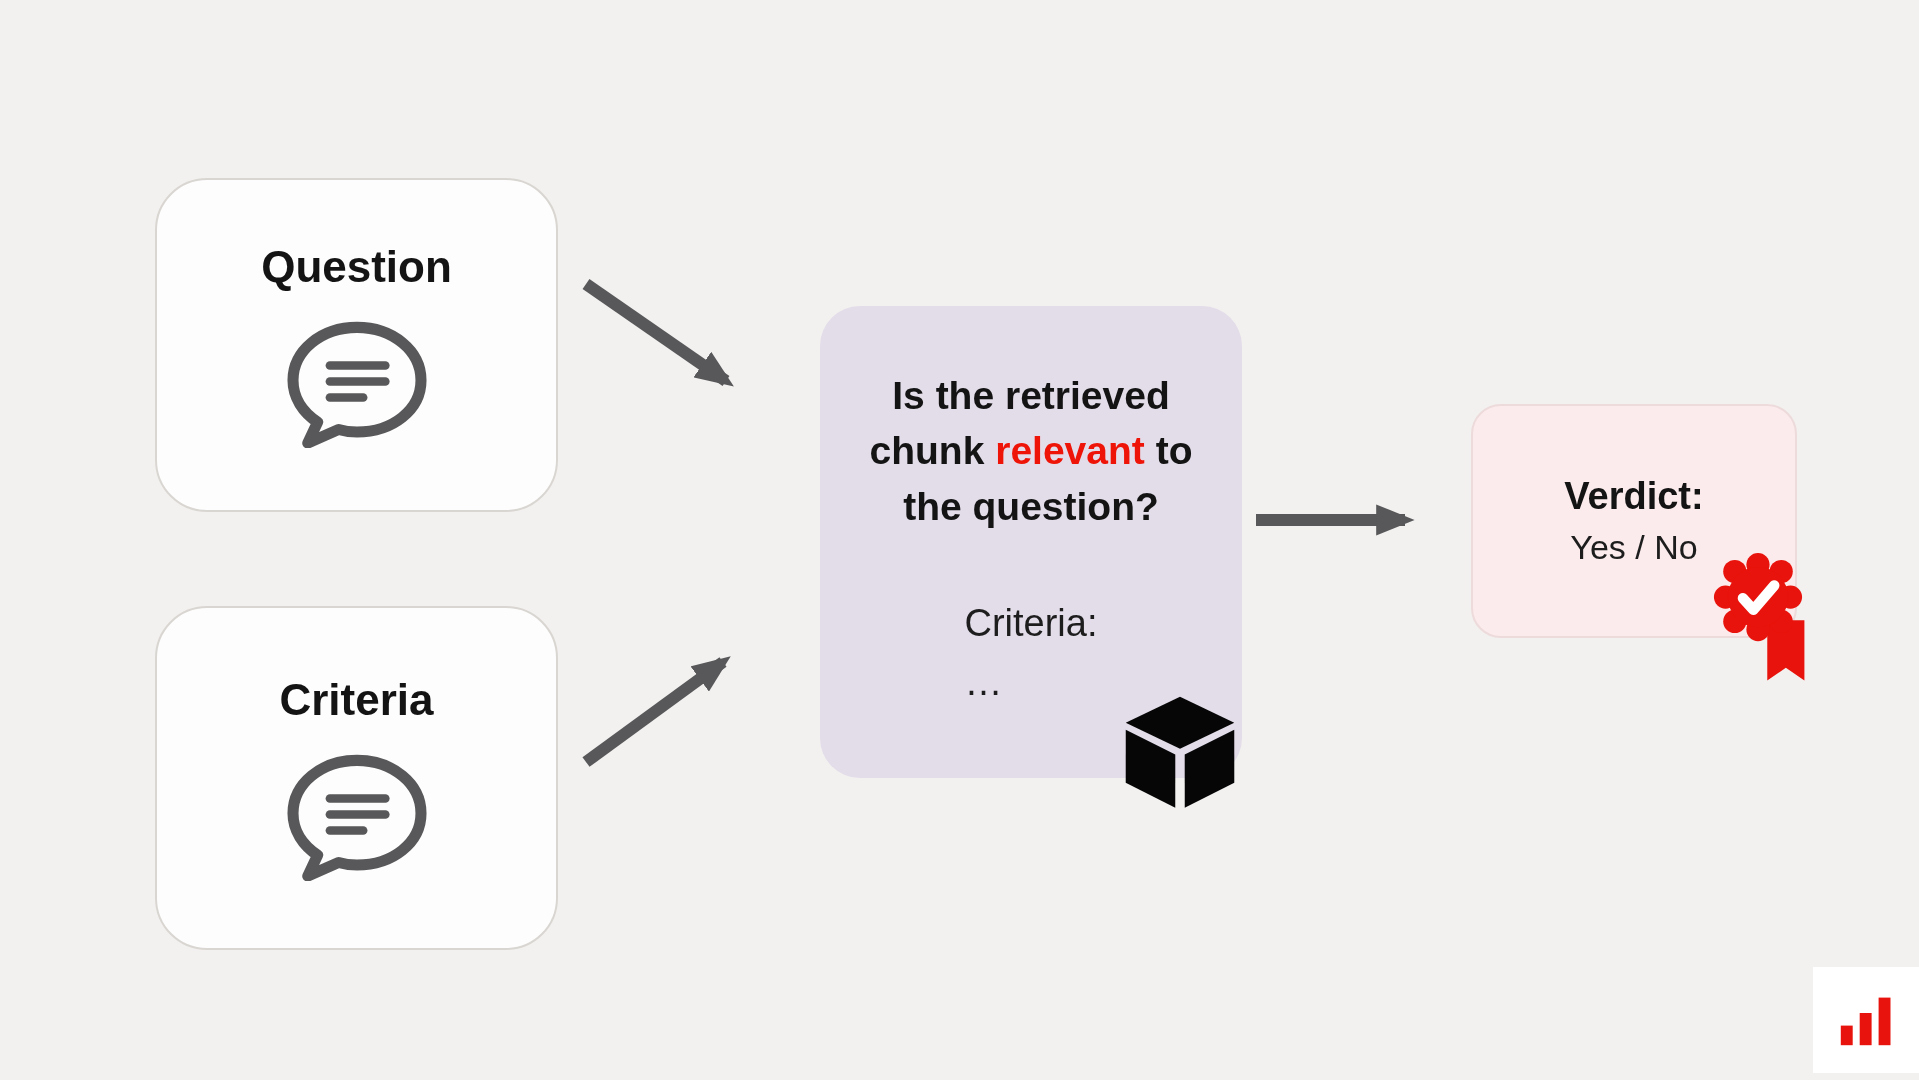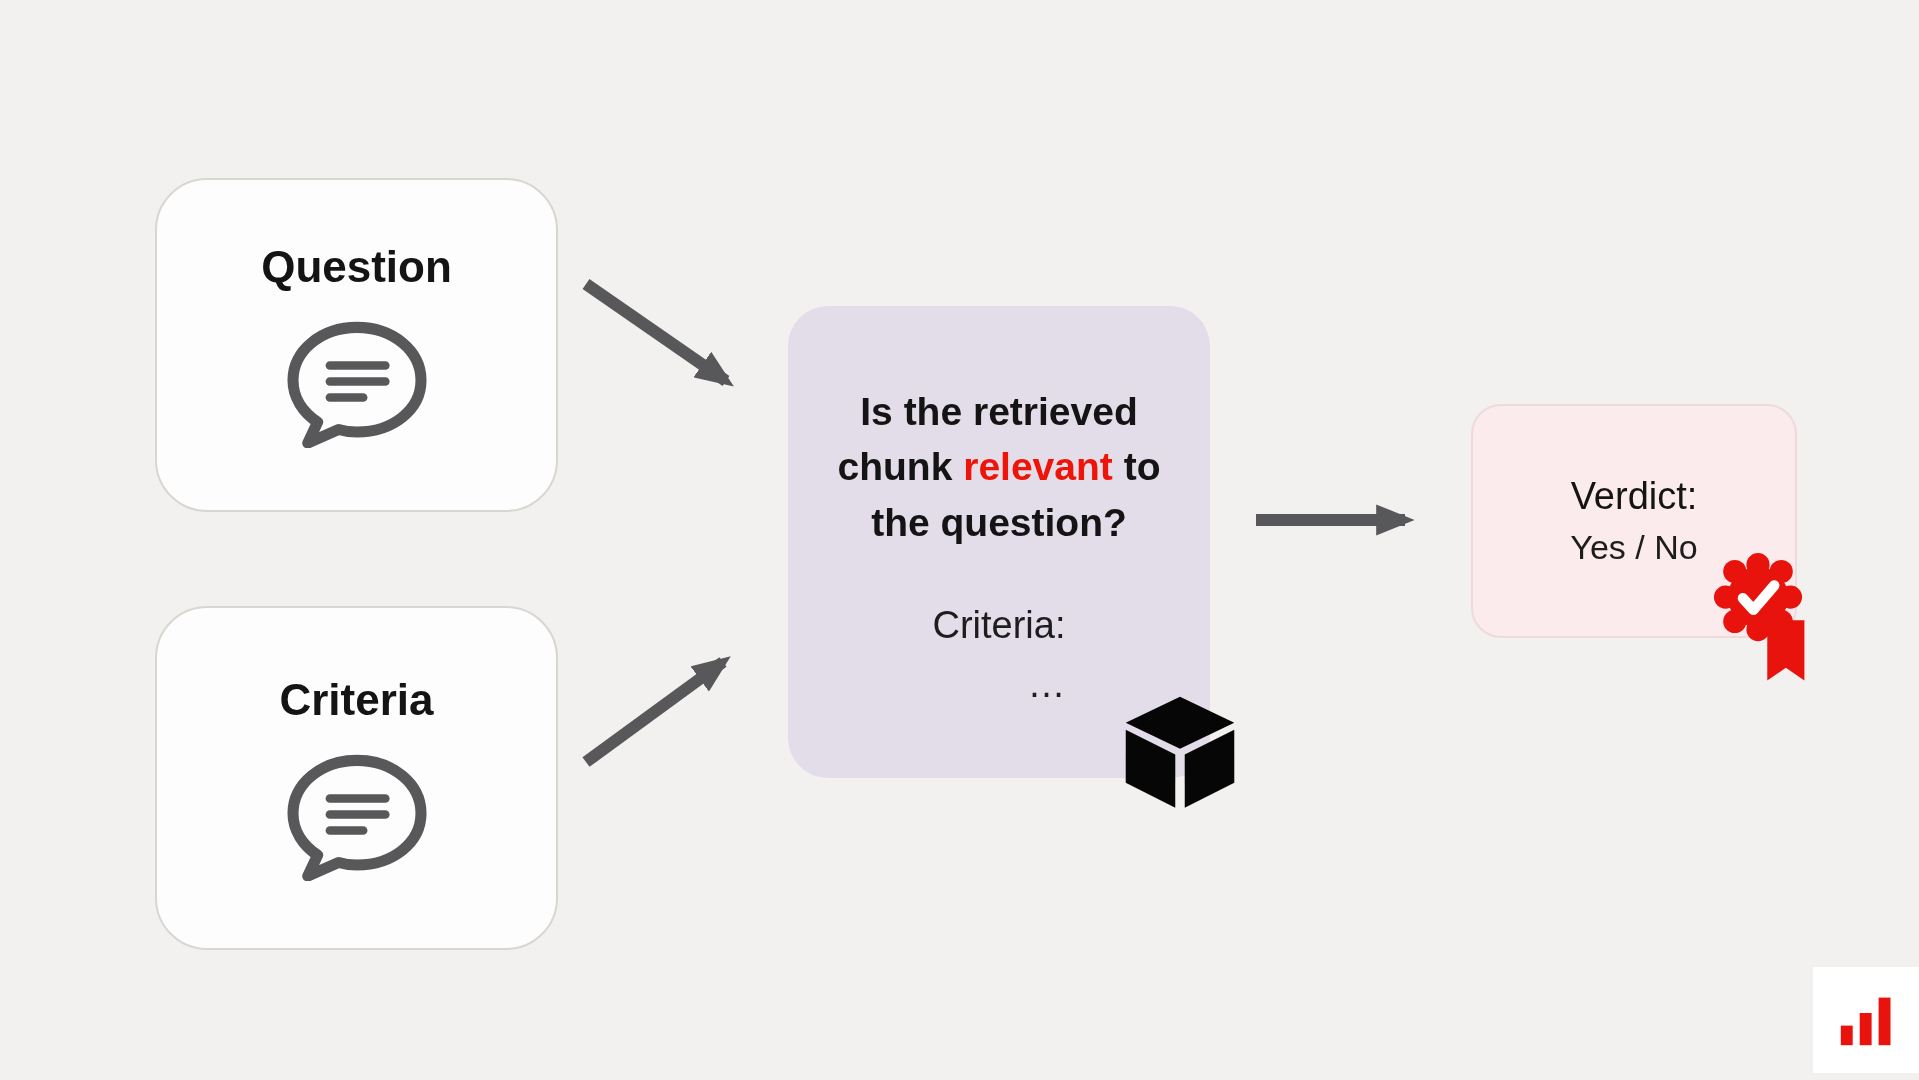--- a/index.html
+++ b/index.html
@@ -12,40 +12,40 @@
   .io-box {
     width: 403px; background: #fdfdfd; border: 2px solid #d9d6d2;
     border-radius: 52px; justify-content: center; gap: 28px;
     box-sizing: border-box;
   }
   .io-label { font-size: 44px; font-weight: bold; color: #141414; }
   #question-box { left: 155px; top: 178px; height: 334px; }
   #response-box { left: 155px; top: 606px; height: 344px; }
 
   .judge-box {
-    left: 788px; top: 306px; width: 422px; height: 472px;
+    left: 820px; top: 306px; width: 422px; height: 472px;
     background: #e3dce9; border-radius: 40px;
-    padding: 78px 40px 0 40px; box-sizing: border-box;
+    padding: 62px 40px 0 40px; box-sizing: border-box;
   }
   .judge-question {
     font-size: 39px; font-weight: bold; color: #141414;
     text-align: center; line-height: 1.42;
   }
   .judge-question .hl { color: #ee1407; }
   .judge-criteria {
-    margin-top: 46px; font-size: 38px; color: #1d1d1d;
-    text-align: right; line-height: 1.55;
+    margin-top: 60px; font-size: 38px; color: #1d1d1d;
+    text-align: left; line-height: 1.55;
   }
 
   .verdict-box {
     left: 1471px; top: 404px; width: 326px; height: 234px;
     background: #fcebec; border: 2px solid #eddadb; border-radius: 30px;
     justify-content: center; gap: 10px; box-sizing: border-box;
   }
-  .verdict-title { font-size: 38px; font-weight: normal; color: #141414; text-align: center; }
+  .verdict-title { font-size: 38px; font-weight: bold; color: #141414; text-align: center; }
   .verdict-value { font-size: 34px; color: #1d1d1d; }
 
   .abs { position: absolute; }
   #cube-icon-wrap { left: 1121px; top: 690px; width: 118px; height: 122px; }
   #award-icon-wrap { left: 1700px; top: 552px; width: 116px; height: 176px; }
   #logo-box {
     left: 1813px; top: 967px; width: 106px; height: 106px;
     background: #ffffff; display: flex; align-items: center; justify-content: center;
   }
 </style>

